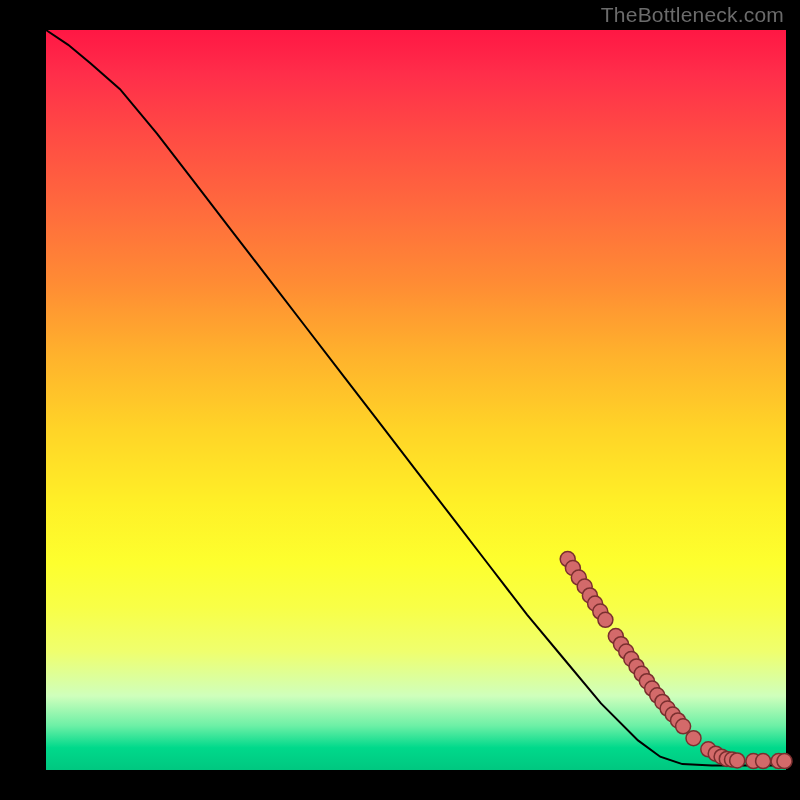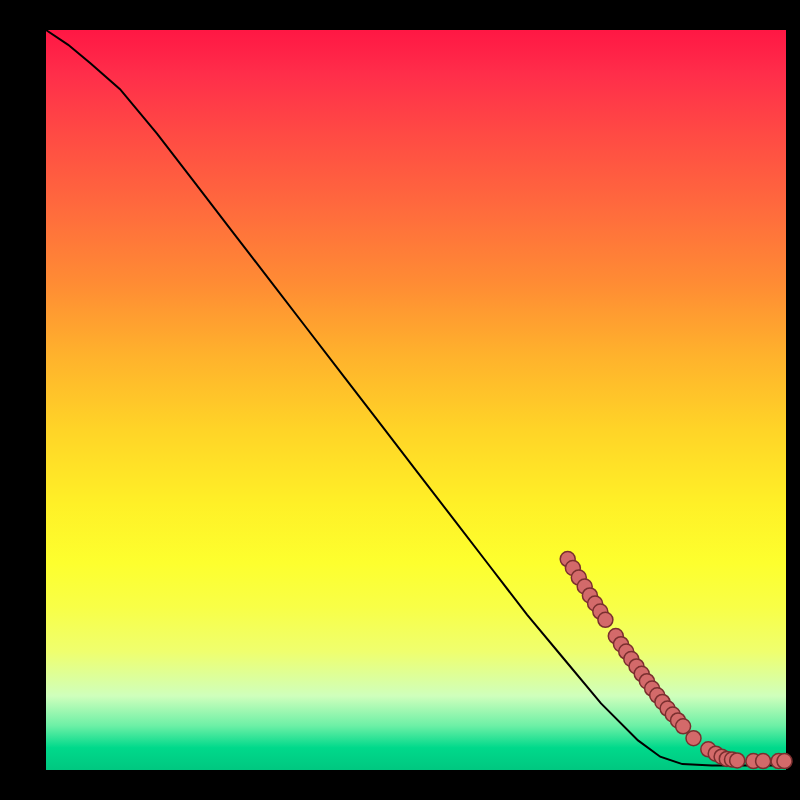--- a/index.html
+++ b/index.html
@@ -68,20 +68,21 @@
   .dot {
     fill: #d36a6a;
     stroke: #7a2f2f;
     stroke-width: 1.5;
   }
 </style>
 </head>
 <body>
 
 <div class="frame">
+  <div class="watermark">TheBottleneck.com</div>
 
   <div class="plot">
     <svg class="curve" viewBox="0 0 740 740" preserveAspectRatio="none">
       <path id="curve-path" class="curve-path" d="M0.0 0.0 L22.2 14.8 L44.4 33.3 L74.0 59.2 L111.0 103.6 L148.0 151.7 L185.0 199.8 L222.0 247.9 L259.0 296.0 L296.0 344.1 L333.0 392.2 L370.0 440.3 L407.0 488.4 L444.0 536.5 L481.0 584.6 L518.0 629.0 L555.0 673.4 L592.0 710.4 L614.2 726.7 L636.4 734.1 L666.0 735.6 L703.0 735.6 L740.0 735.6"></path>
       <g id="dots">
           <circle cx="521.7" cy="529.1" r="7.5" class="dot"></circle>
           <circle cx="526.9" cy="538.0" r="7.5" class="dot"></circle>
           <circle cx="532.8" cy="547.6" r="7.5" class="dot"></circle>
           <circle cx="538.7" cy="556.5" r="7.5" class="dot"></circle>
           <circle cx="543.9" cy="565.4" r="7.5" class="dot"></circle>

